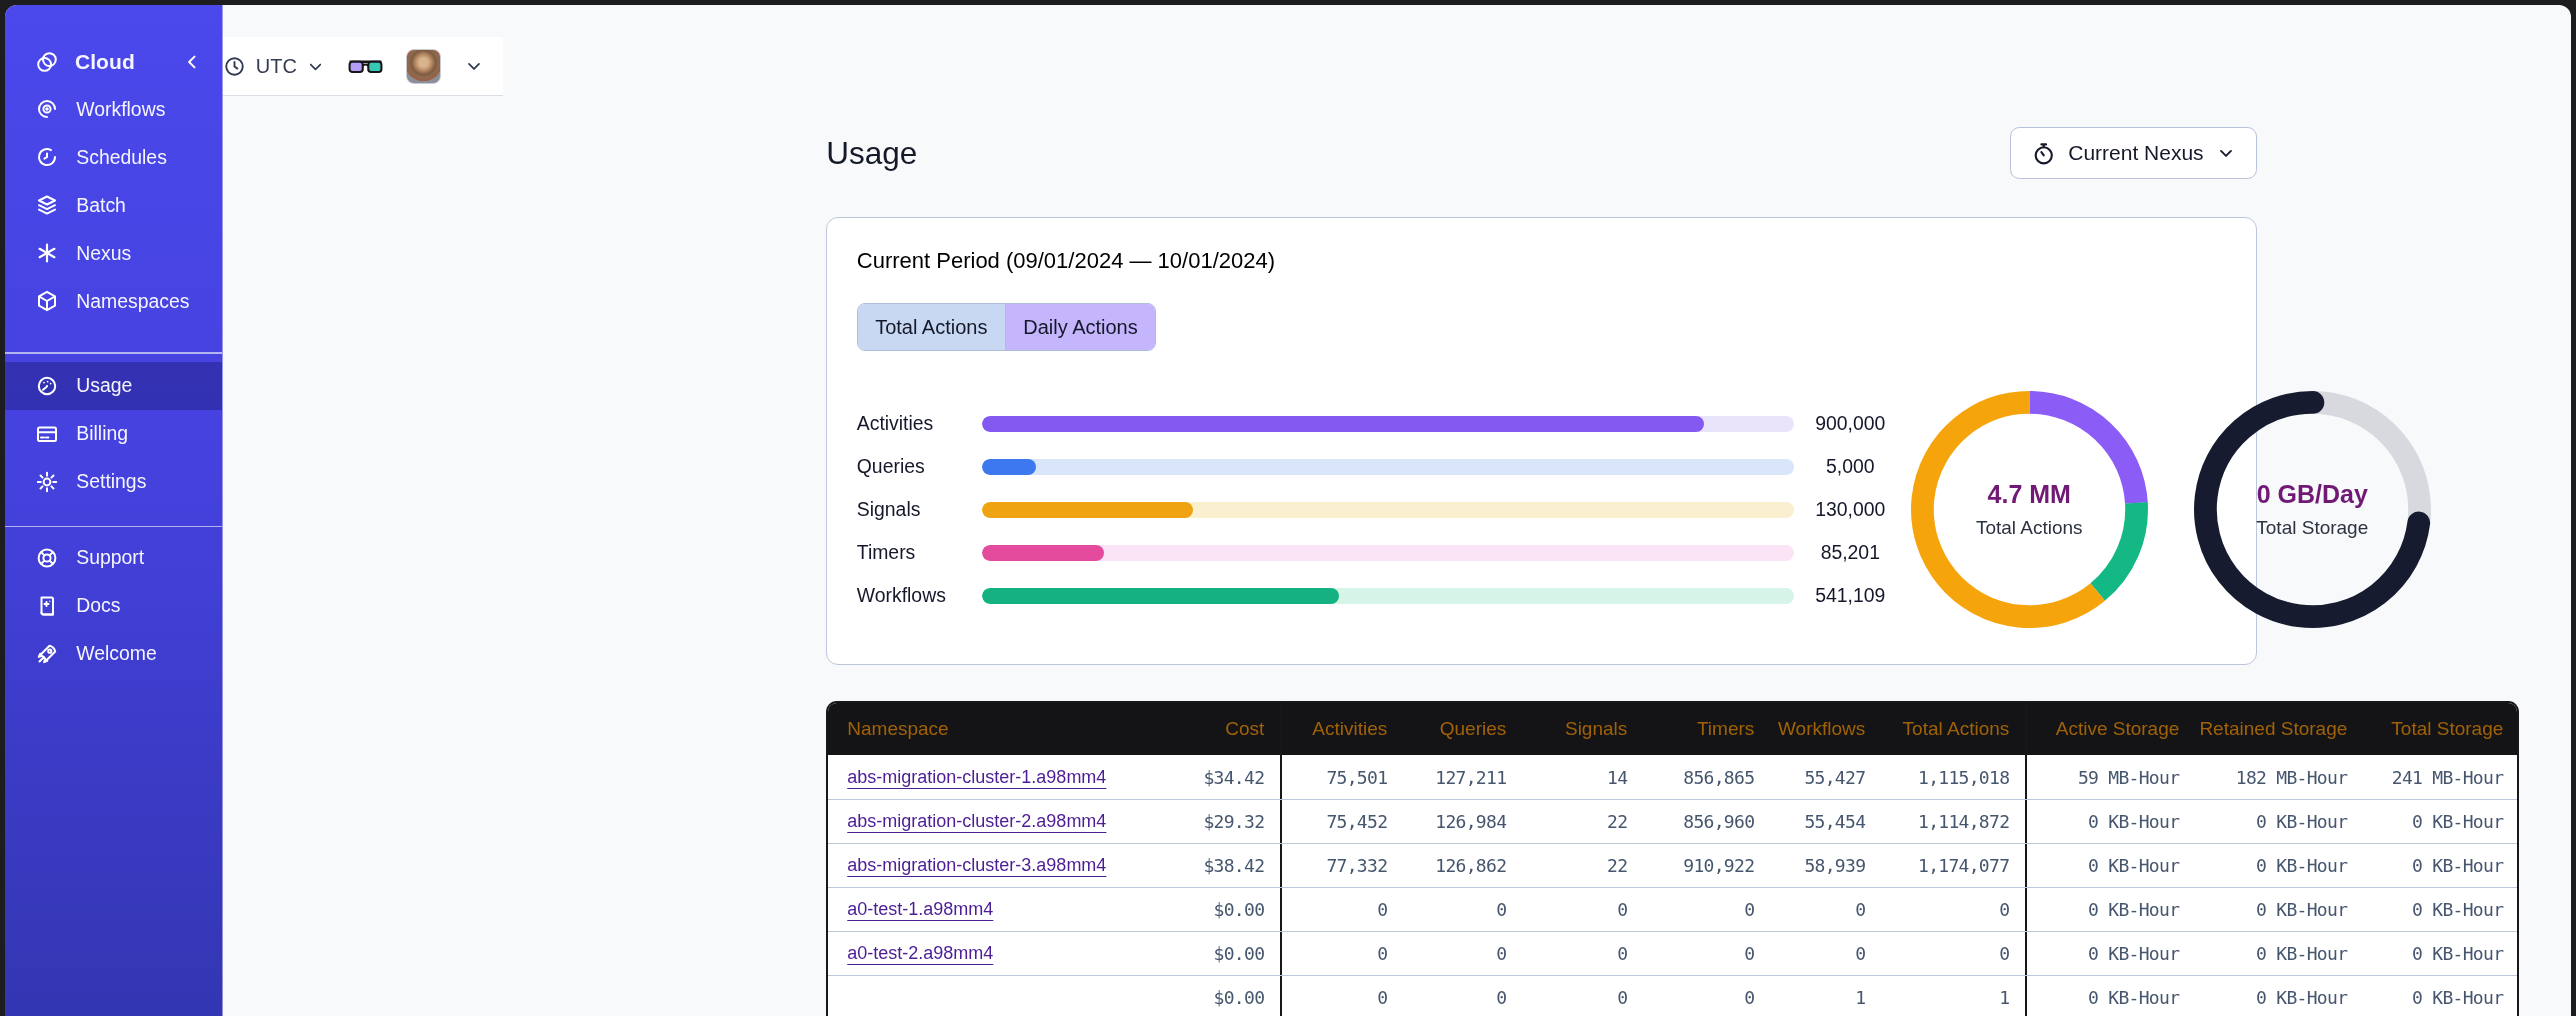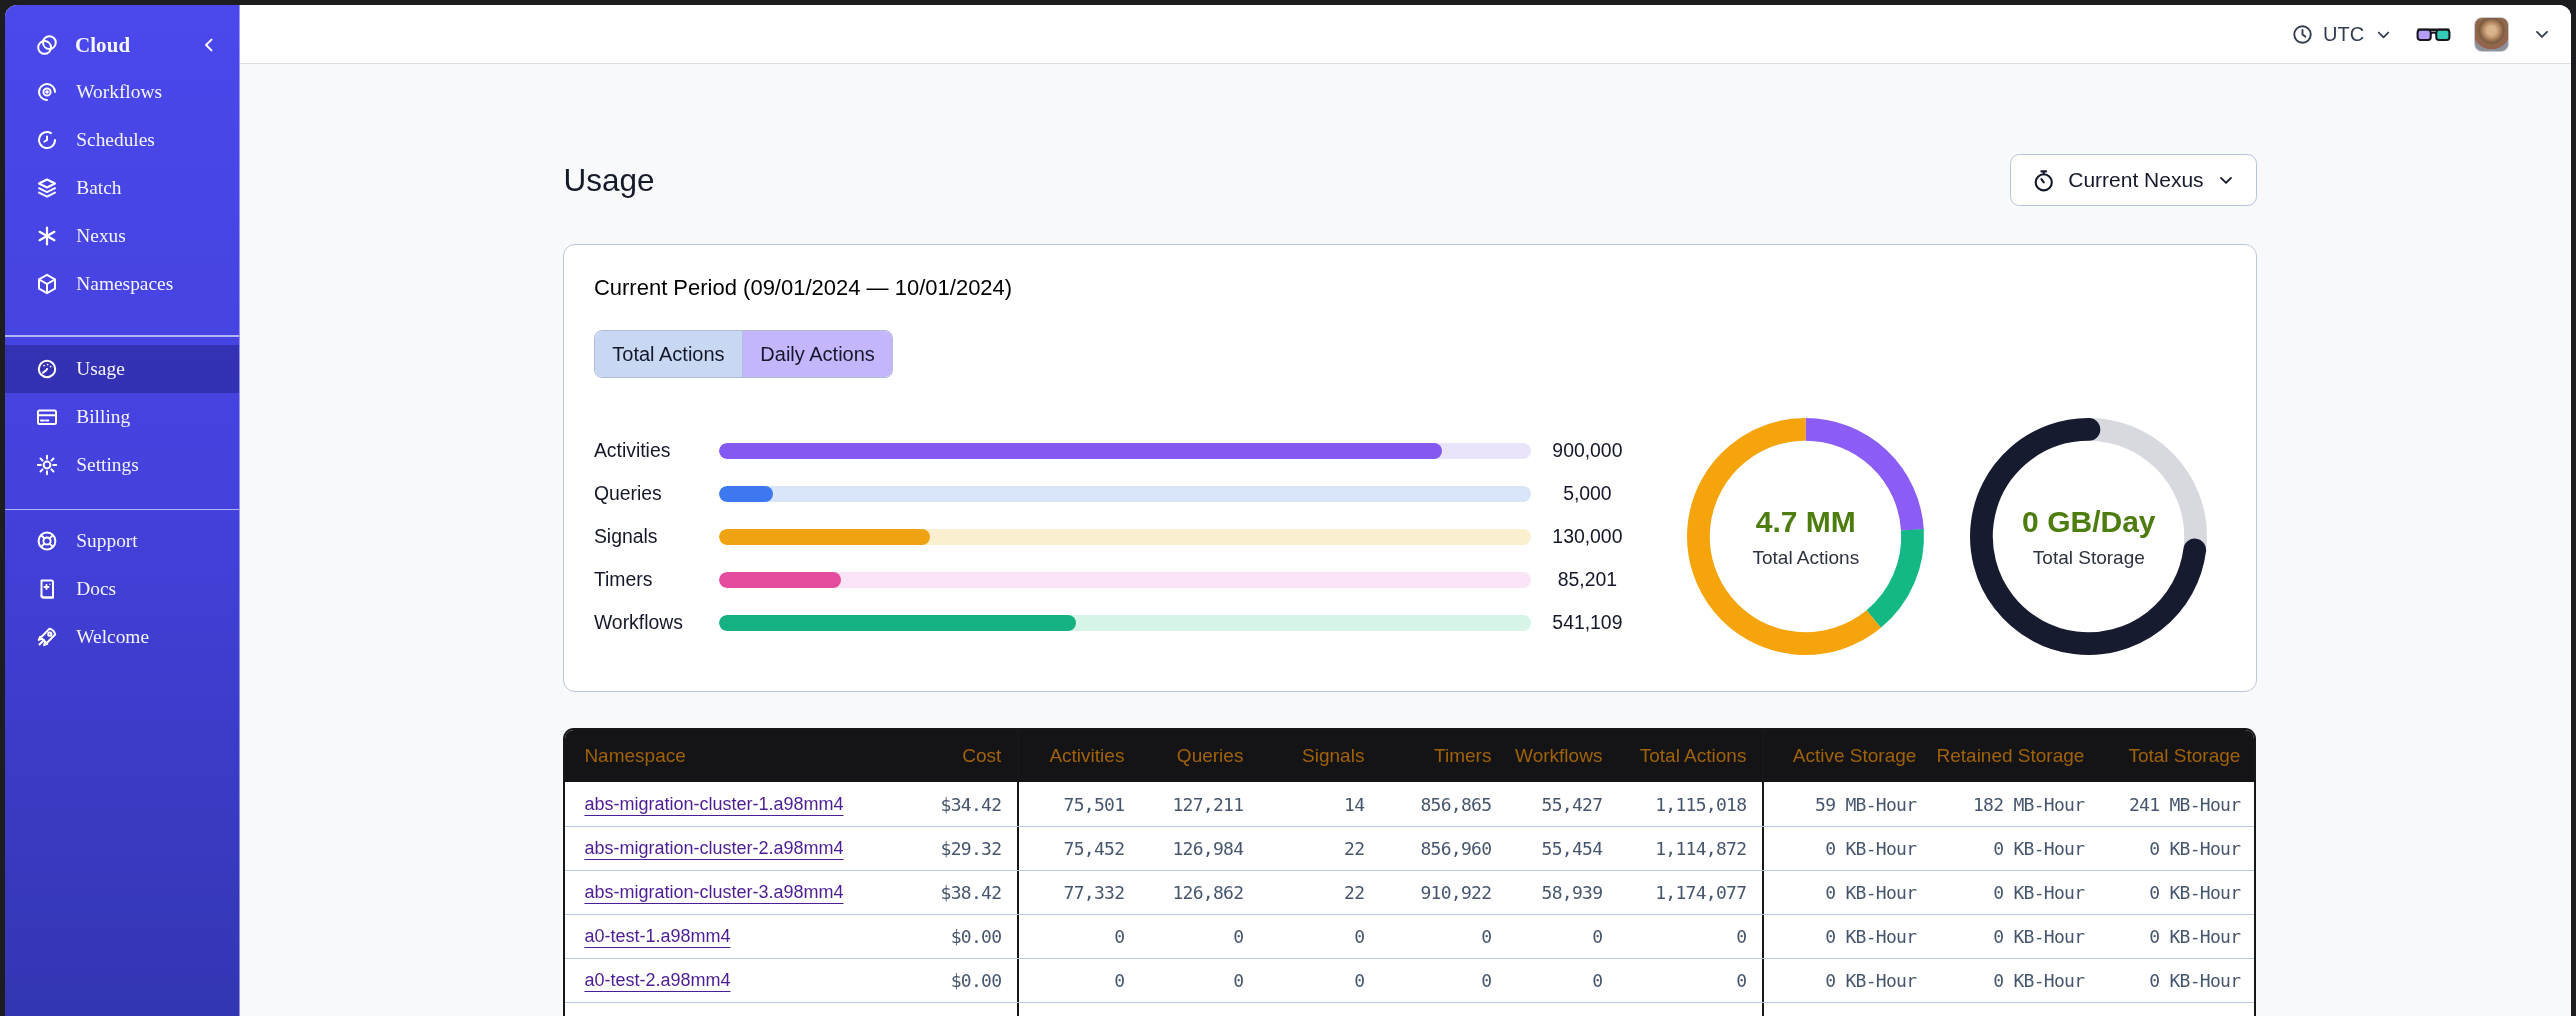--- a/index.html
+++ b/index.html
@@ -3,36 +3,36 @@
 <meta charset="utf-8">
 <style>
   * { box-sizing: border-box; margin: 0; padding: 0; }
   html,body { width: 2576px; height: 1016px; overflow: hidden; }
   body { background: #1d1d20; font-family: "Liberation Sans", sans-serif; }
 
   .window { position: absolute; left: 5.4px; top: 5.4px; right: 5.4px; bottom: 0;
             border-radius: 12px 12px 0 0; overflow: hidden; display: flex; background: #f8f9fb; }
 
   
-  .sidebar { width: 235px; flex: none; color: #f5f5ff;
+  .sidebar { width: 218px; flex: none; color: #f5f5ff;
              background: linear-gradient(180deg, #4b48ec 0%, #4441dd 48%, #3336b2 100%);
-             padding-top: 17px; border-right: 1.3px solid rgba(255,255,255,.45); font-family: Liberation Serif, serif; }
+             padding-top: 34px; border-right: 1.3px solid rgba(255,255,255,.45); }
   .brand-row { height: 46px; display: flex; align-items: center; gap: 16px; padding: 0 20px 0 29.5px; }
   .brand-label { font-size: 21px; font-weight: 600; letter-spacing: 0.1px; }
   .collapse { margin-left: auto; display: flex; cursor: pointer; }
   .nav-item { height: 48px; display: flex; align-items: center; gap: 17.4px; padding: 0 29.5px;
               font-size: 19.4px; cursor: pointer; }
   .nav-item.active { background: rgba(16,16,84,.32); }
   .sdiv { height: 1.3px; background: rgba(238,241,250,.65); }
   .sd1 { margin-top: 27px; } .g2 { margin-top: 8px; } .sd2 { margin-top: 20px; } .g3 { margin-top: 6.7px; text-align: right; }
   .sicon { width: 24px; height: 24px; flex: none; display: flex; }
   .sicon svg { width: 100%; height: 100%; }
 
   
-  .main { flex: 1; display: flex; flex-direction: column; min-width: 0; }
+  .main { flex: 1; display: flex; min-width: 0; margin-top: 32px; }
   .topbar { height: 59px; flex: none; background: #fff; border-bottom: 1.3px solid #dadee5;
             display: flex; align-items: center; justify-content: flex-end; gap: 23px; padding-right: 19px; }
   .tz { display: flex; align-items: center; gap: 9.4px; font-size: 20px; color: #333d52; cursor: pointer; }
   .iconbtn { display: flex; align-items: center; cursor: pointer; }
   .avatar { width: 35px; height: 35px; border-radius: 8px; cursor: pointer;
             background: radial-gradient(circle at 50% 38%, #d8b38c 0 17%, #b98d66 30%, #7d5a41 46%, #8d6a4c 55%, #9b5f4a 70%, #8a8f98 72%);
             border: 0.7px solid #c9ccd2; }
 
   .page { flex: 1; padding: 0 314px 0 323px; overflow: hidden; }
   .page-header { margin-top: 90px; display: flex; align-items: center; justify-content: space-between; }
@@ -57,21 +57,21 @@
   .bar-label { width: 125px; font-size: 19.4px; color: #15182a; }
   .bar-track { flex: 1; height: 15.4px; border-radius: 8px; overflow: hidden; }
   .bar-fill { height: 100%; border-radius: 8px; }
   .bar-value { width: 113px; text-align: center; font-size: 19.4px; color: #15182a; }
 
   .donuts { flex: 1; display: flex; justify-content: flex-end; align-items: center; gap: 38px; padding-right: 14.8px; }
   .donut { position: relative; width: 245px; height: 245px; }
   .donut svg { width: 100%; height: 100%; display: block; }
   .donut-center { position: absolute; inset: 0; display: flex; flex-direction: column;
                   align-items: center; justify-content: center; gap: 8px; }
-  .donut-primary { font-size: 30px; font-weight: 600; color: #4d7c0f; }
+  .donut-primary { font-size: 25px; font-weight: 600; color: #701a75; }
   .donut-secondary { font-size: 19px; color: #2c3240; }
 
   
   .table { margin-top: 36px; width: 1693px; border: 2px solid #17171a; border-bottom: none;
            border-radius: 10.7px 10.7px 0 0; overflow: hidden; background: #fff; }
   .trow { display: grid; grid-template-columns: 325px 129px 121px 119px 121px 127px 111px 146px 168px 168px 156px; }
   .thead { background: #141416; height: 52px; }
   .cell { display: flex; align-items: center; justify-content: flex-end; padding-right: 16px;
           font-family: "DejaVu Sans Mono", monospace; font-size: 18px; color: #46566e; letter-spacing: -0.7px; }
   .cell.ns { justify-content: flex-start; padding-left: 19px; padding-right: 5.4px;

